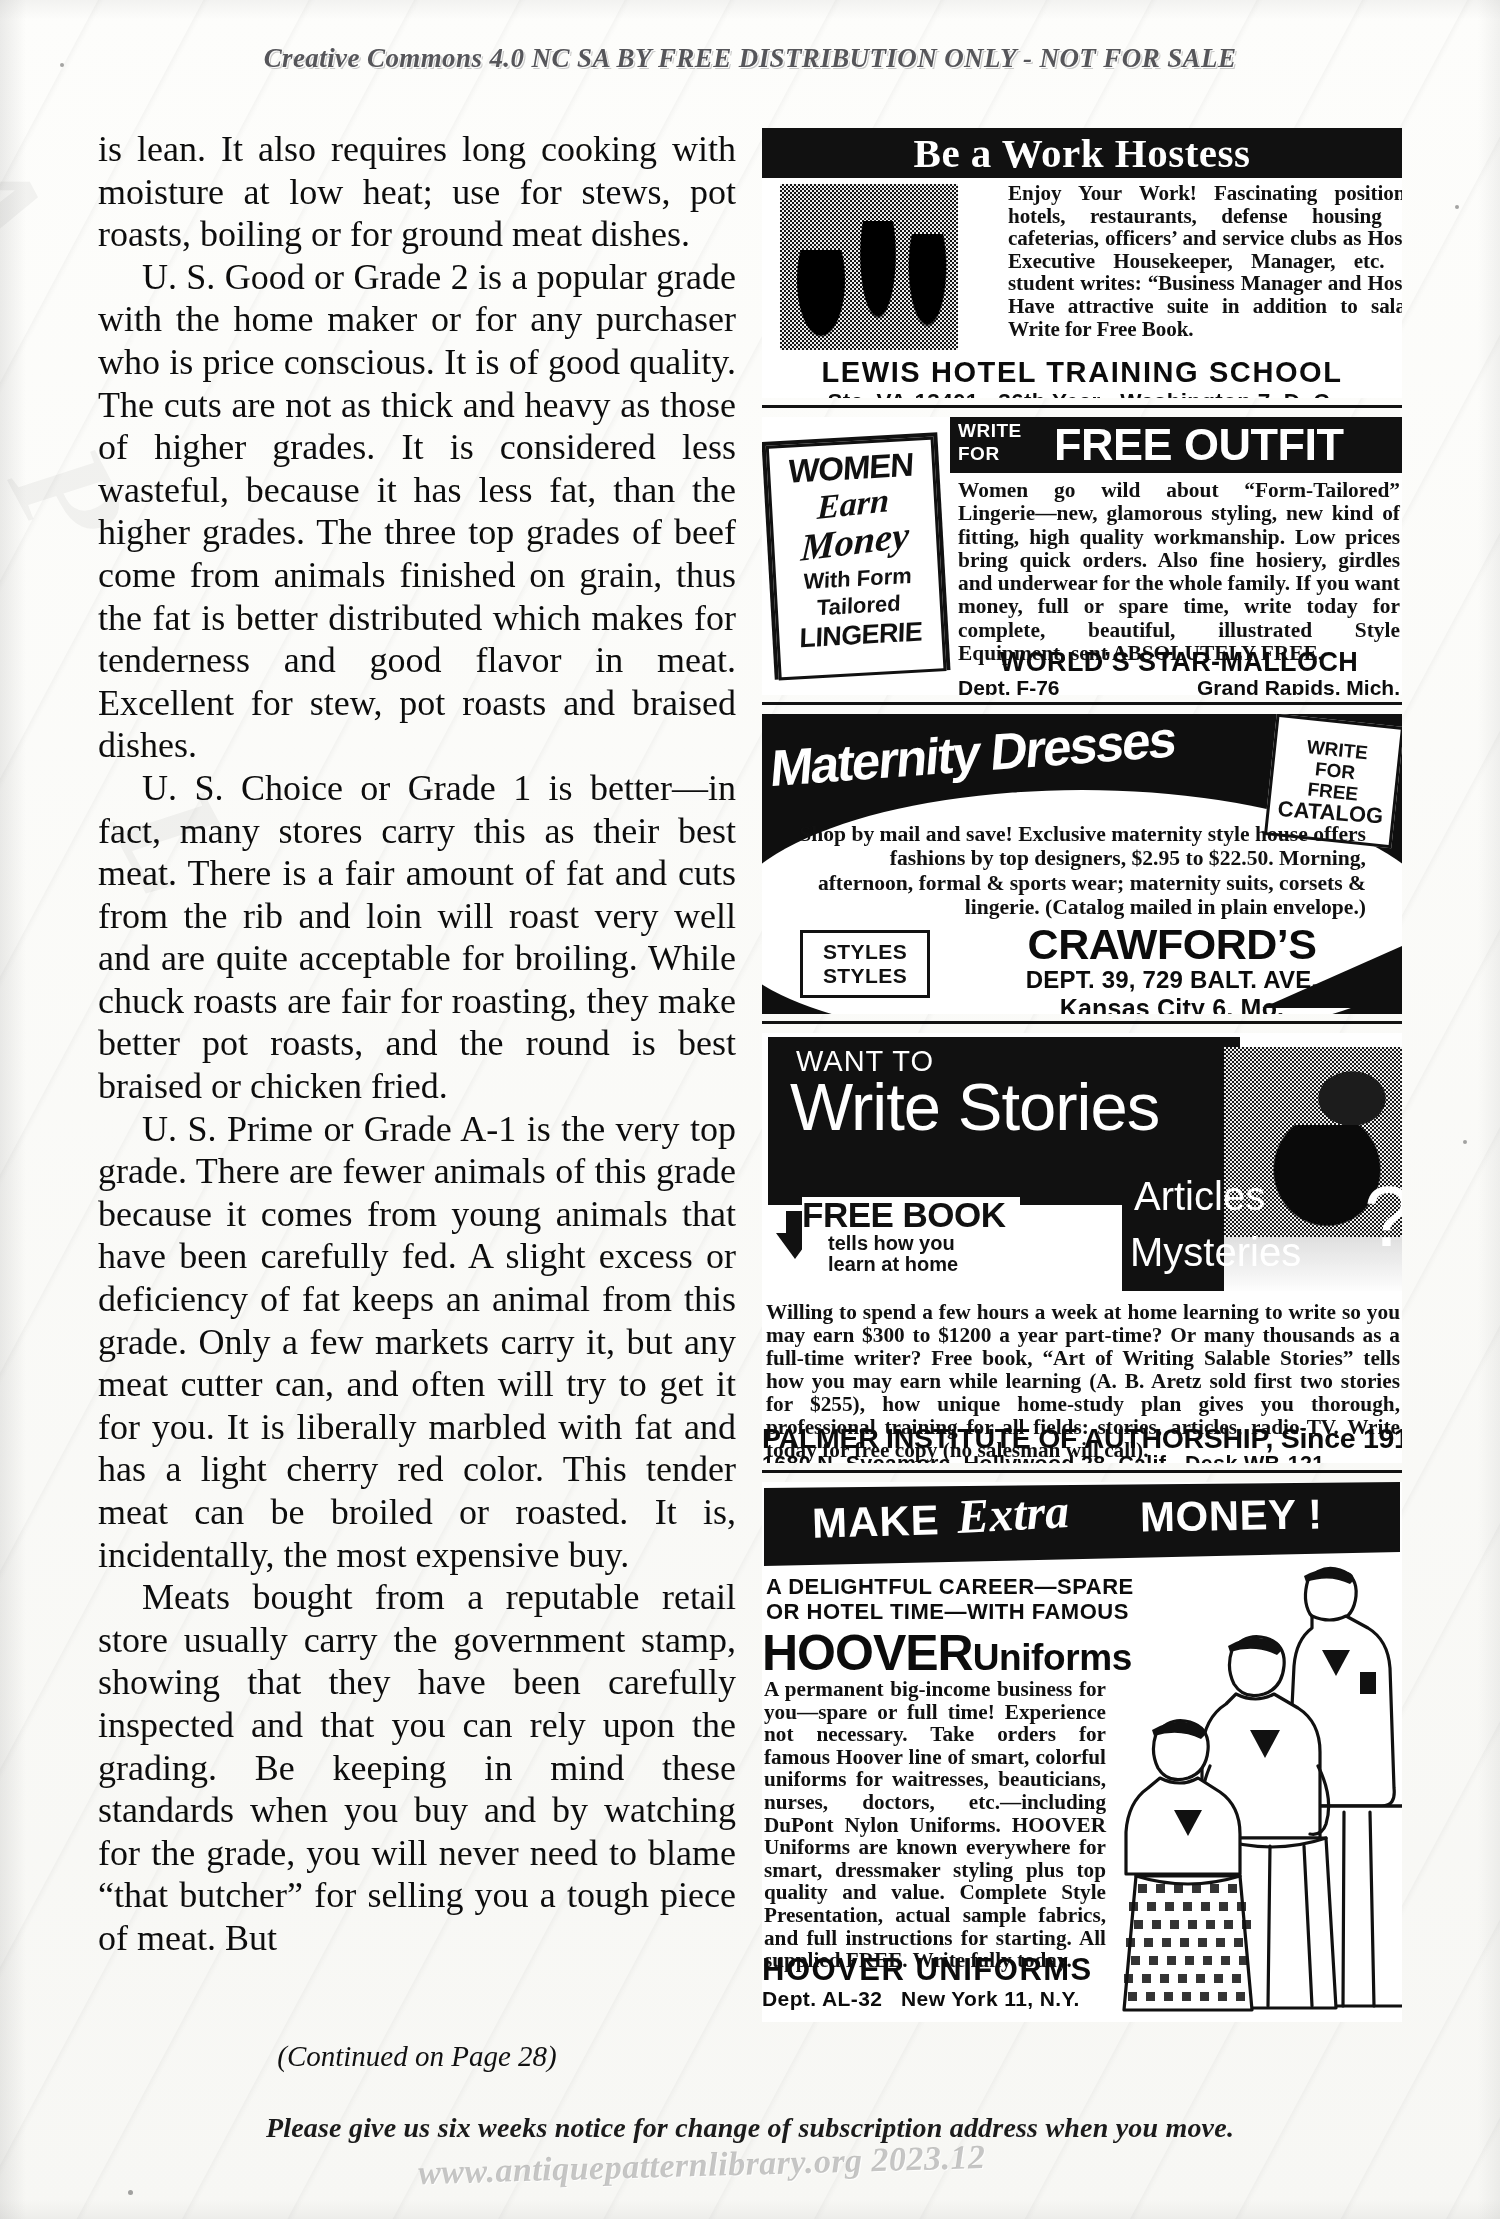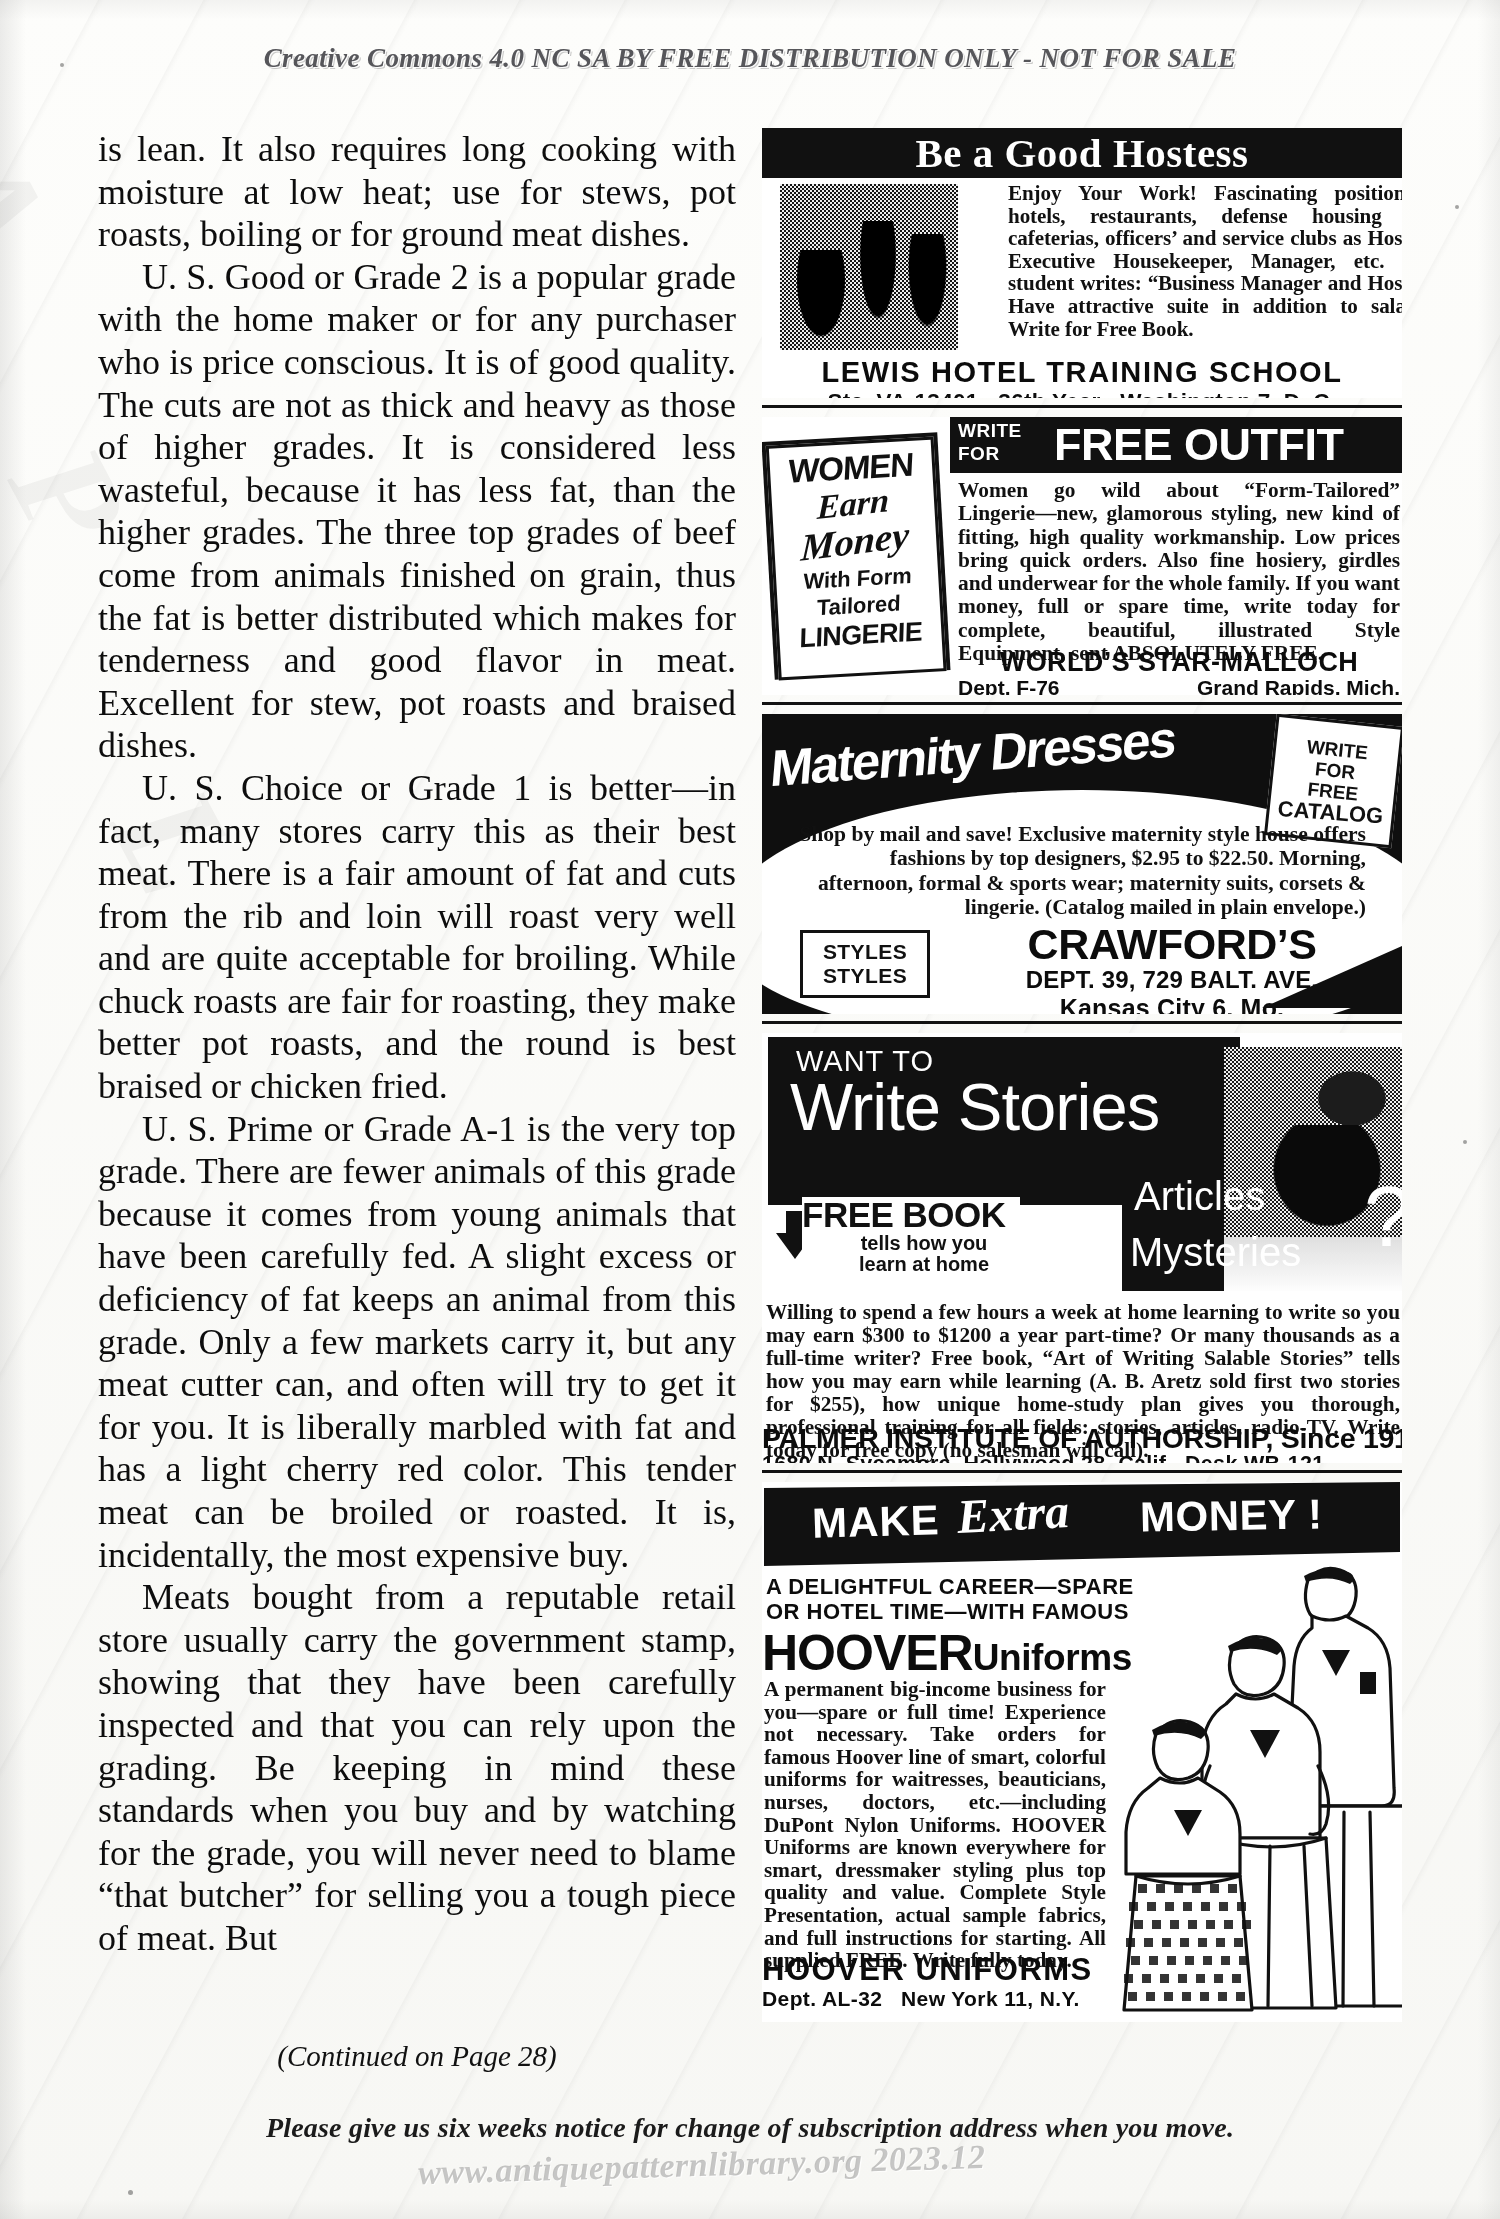--- a/index.html
+++ b/index.html
@@ -236,21 +236,21 @@
   .ws-title{
     position:absolute;left:28px;top:38px;color:#fff;
     font-family:"Liberation Sans",sans-serif;font-weight:normal;
     font-size:67px;line-height:72px;letter-spacing:-1px;
   }
   .ws-freebook{
     position:absolute;left:40px;top:164px;width:218px;background:#fff;
     font-family:"Liberation Sans",sans-serif;font-weight:bold;color:#111;
   }
   .ws-freebook .fb1{font-size:35px;letter-spacing:-.5px;line-height:36px;}
-  .ws-freebook .fb2{font-size:20px;line-height:21px;padding-left:26px;text-align:center;}
+  .ws-freebook .fb2{font-size:20px;line-height:21px;padding-left:26px;}
   .ws-arrow{
     position:absolute;left:14px;top:200px;width:0;height:0;
     border-left:19px solid transparent;border-right:19px solid transparent;
     border-top:26px solid #111;
   }
   .ws-arrow-stem{position:absolute;left:24px;top:178px;width:18px;height:26px;background:#111;}
   .ws-articles{
     position:absolute;left:372px;top:140px;color:#fff;
     font-family:"Liberation Sans",sans-serif;font-size:40px;line-height:46px;
   }
@@ -387,21 +387,21 @@
     <p>U. S. Choice or Grade 1 is better—in fact, many stores carry this as their best meat.  There is a fair amount of fat and cuts from the rib and loin will roast very well and are quite acceptable for broiling.  While chuck roasts are fair for roasting, they make better pot roasts, and the round is best braised or chicken fried.</p>
     <p>U. S. Prime or Grade A-1 is the very top grade.  There are fewer animals of this grade because it comes from young animals that have been carefully fed.  A slight excess or deficiency of fat keeps an animal from this grade.  Only a few markets carry it, but any meat cutter can, and often will try to get it for you.  It is liberally marbled with fat and has a light cherry red color.  This tender meat can be broiled or roasted.  It is, incidentally, the most expensive buy.</p>
     <p>Meats bought from a reputable retail store usually carry the government stamp, showing that they have been carefully inspected and that you can rely upon the grading.  Be keeping in mind these standards when you buy and by watching for the grade, you will never need to blame “that butcher” for selling you a tough piece of meat.  But</p>
   </div>
   <div class="contd">(Continued on Page 28)</div>
 
   <div class="col-right">
 
     <div class="ad" id="ad-hotel">
       <div class="hh-banner">
-        <span>Be a Good Hostess</span>
+        <span>Be a Work Hostess</span>
       </div>
       <div class="hh-photo">
         <div class="figA"></div>
           <div class="figB"></div>
           <div class="figC"></div>
       </div>
       <div class="hh-copy">Enjoy Your Work! Fascinating position in hotels, restaurants, defense housing and cafeterias, officers’ and service clubs as Hostess, Executive Housekeeper, Manager, etc.  One student writes: “Business Manager and Hostess. Have attractive suite in addition to salary.” Write for Free Book.</div>
       <div class="hh-school">LEWIS HOTEL TRAINING SCHOOL</div>
       <div class="hh-sta">
         <span>Sta. VA-13401</span>&nbsp;&nbsp;

